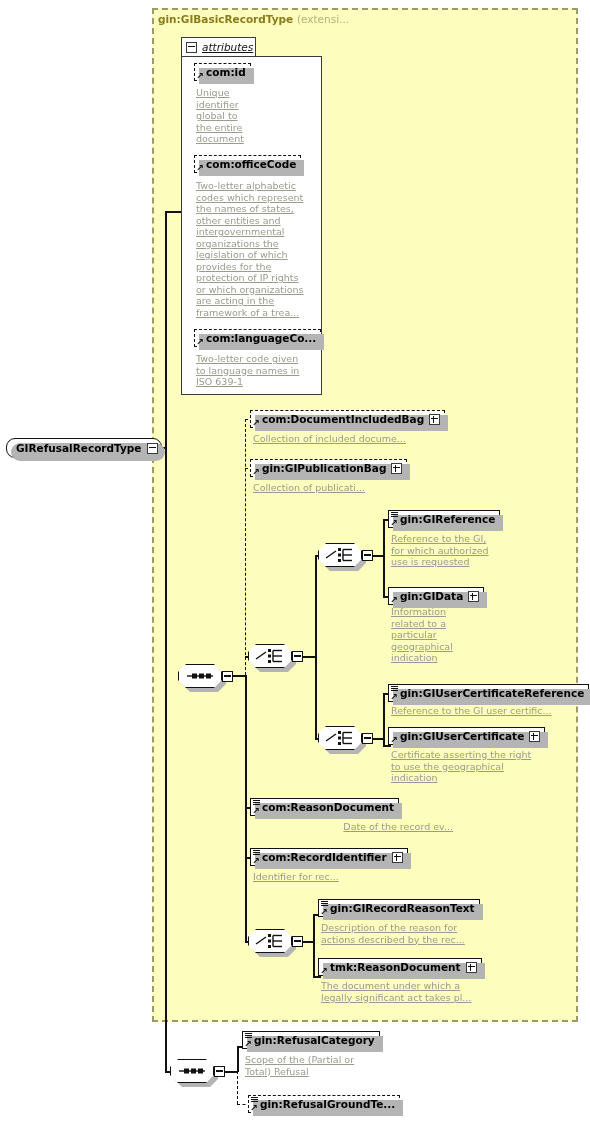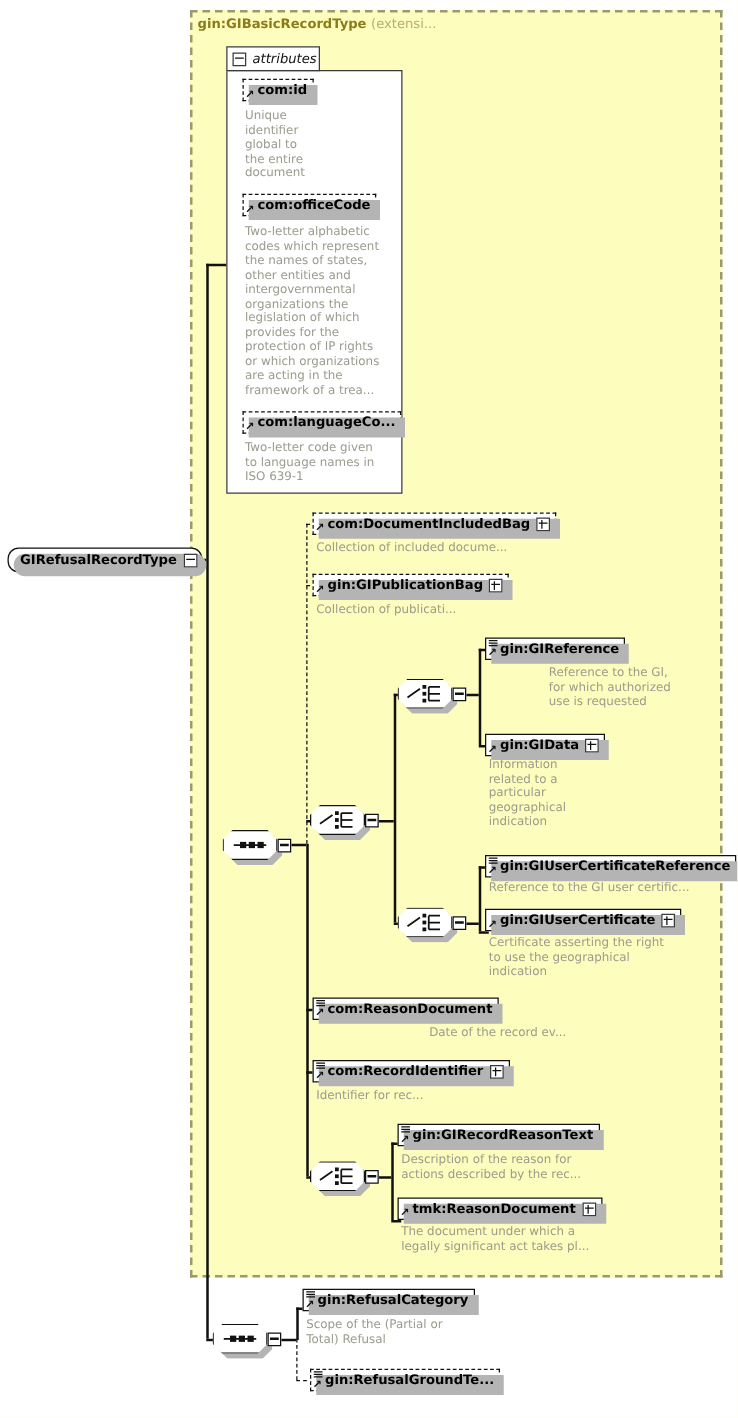--- a/index.html
+++ b/index.html
@@ -33,20 +33,21 @@
     position:absolute;
     border:1px solid #3a3a3a;
     background:#ffffff;
     box-sizing:border-box;
     display:flex;align-items:center;
     padding-left:4px;
     font-style:italic;
     font-size:10.5px;
     color:#111;
     z-index:3;
+    text-decoration:underline;
   }
   .attr-tab .lbl{margin-left:5px;}
   .minusbox{
     width:9px;height:9px;border:1px solid #3a3a3a;background:#fff;
     position:relative;display:inline-block;flex:0 0 auto;
   }
   .minusbox:before{
     content:"";position:absolute;left:1px;right:1px;top:3px;height:1px;background:#111;
   }
   .plusbox{
@@ -101,20 +102,21 @@
   }
 
   
   .desc{
     position:absolute;
     font-size:9.5px;
     line-height:11.5px;
     color:#9b9b8e;
     white-space:pre-line;
     z-index:2;
+    text-decoration:underline;
   }
 
   
   .typebox{
     position:absolute;
     box-sizing:border-box;
     background:#ffffff;
     border:1.6px solid #111;
     border-radius:9px;
     height:20px;
@@ -302,21 +304,21 @@
   <div class="ln lnh" style="left:383px;top:519px;width:8px;"></div>
   <div class="node" style="left:388px;top:510px;">
     <span class="eicon">
         <i></i>
         <i></i>
         <i></i>
       </span>
     <span class="aicon">↗</span>
     <span class="nm">gin:GIReference</span>
   </div>
-  <div class="desc" style="left:391px;top:533px;width:120px;margin-left:48px;">Reference to the GI,
+  <div class="desc" style="left:391px;top:533px;width:120px;">Reference to the GI,
 for which authorized
 use is requested</div>
 
   <div class="ln lnh" style="left:383px;top:596px;width:8px;"></div>
   <div class="node" style="left:388px;top:587px;">
     <span class="aicon">↗</span>
     <span class="nm">gin:GIData</span>
     <span class="plusbox"></span>
   </div>
   <div class="desc" style="left:391px;top:606px;width:85px;">Information

